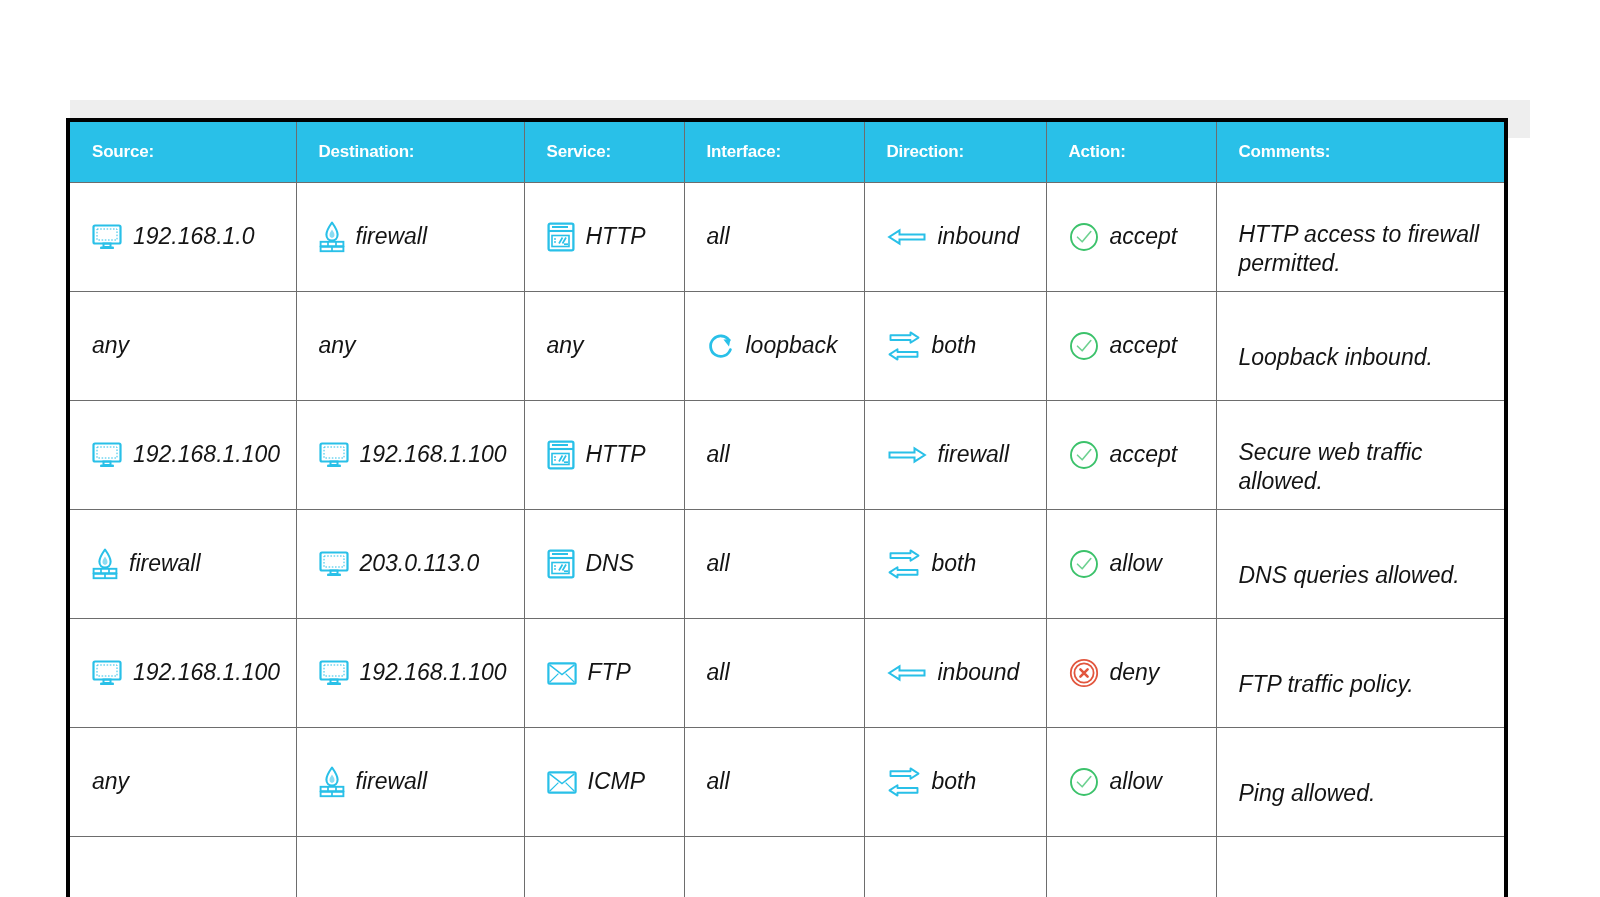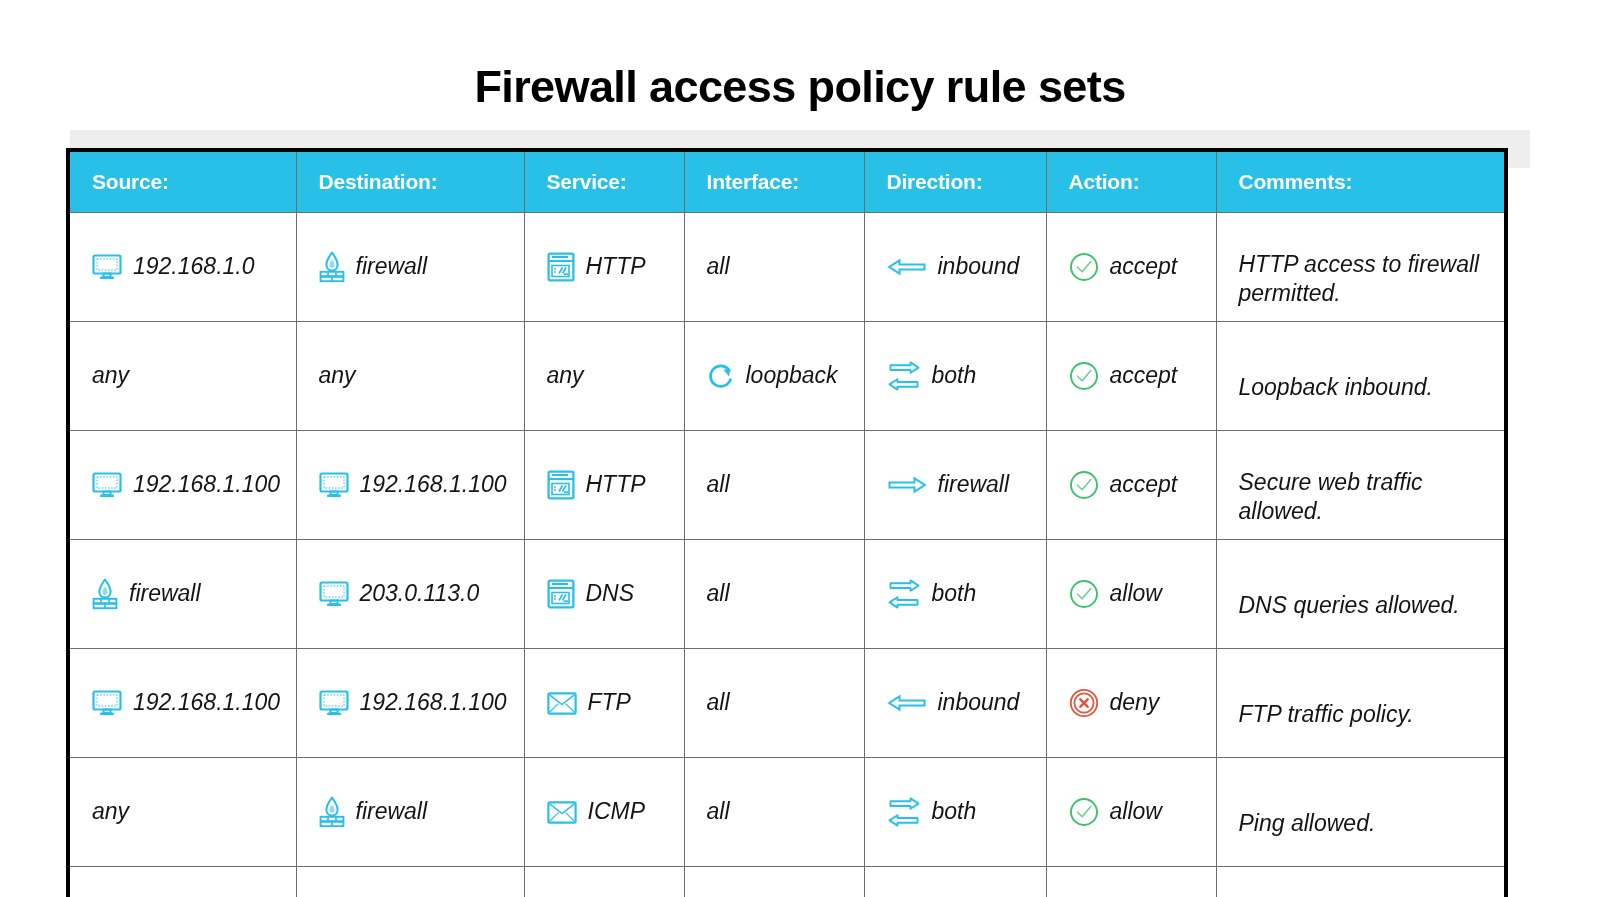--- a/index.html
+++ b/index.html
@@ -64,21 +64,21 @@
   table.rules td {
     border: 1px solid #6d6d6d;
     text-align: left;
     vertical-align: middle;
   }
 
   thead th {
     background: #29c0e8;
     color: #ffffff;
     font-weight: bold;
-    font-size: 21px;
+    font-size: 17px;
     letter-spacing: -0.2px;
     height: 60px;
     padding: 0 0 0 22px;
     border-color: #29c0e8;
     border-bottom: 4px solid #000000;
   }
 
   tbody td {
     font-style: italic;
     font-size: 23px;
@@ -112,21 +112,20 @@
     align-items: center;
     justify-content: center;
   }
   .icon svg { display: block; }
 </style>
 </head>
 <body>
 
 <div class="page">
 
-  <h1 class="title">Firewall access policy rule sets</h1>
 
   <div class="band"></div>
 
   <div class="table-wrap">
     <table class="rules">
       <colgroup>
         <col class="c-source">
           <col class="c-destination">
           <col class="c-service">
         <col class="c-interface">

